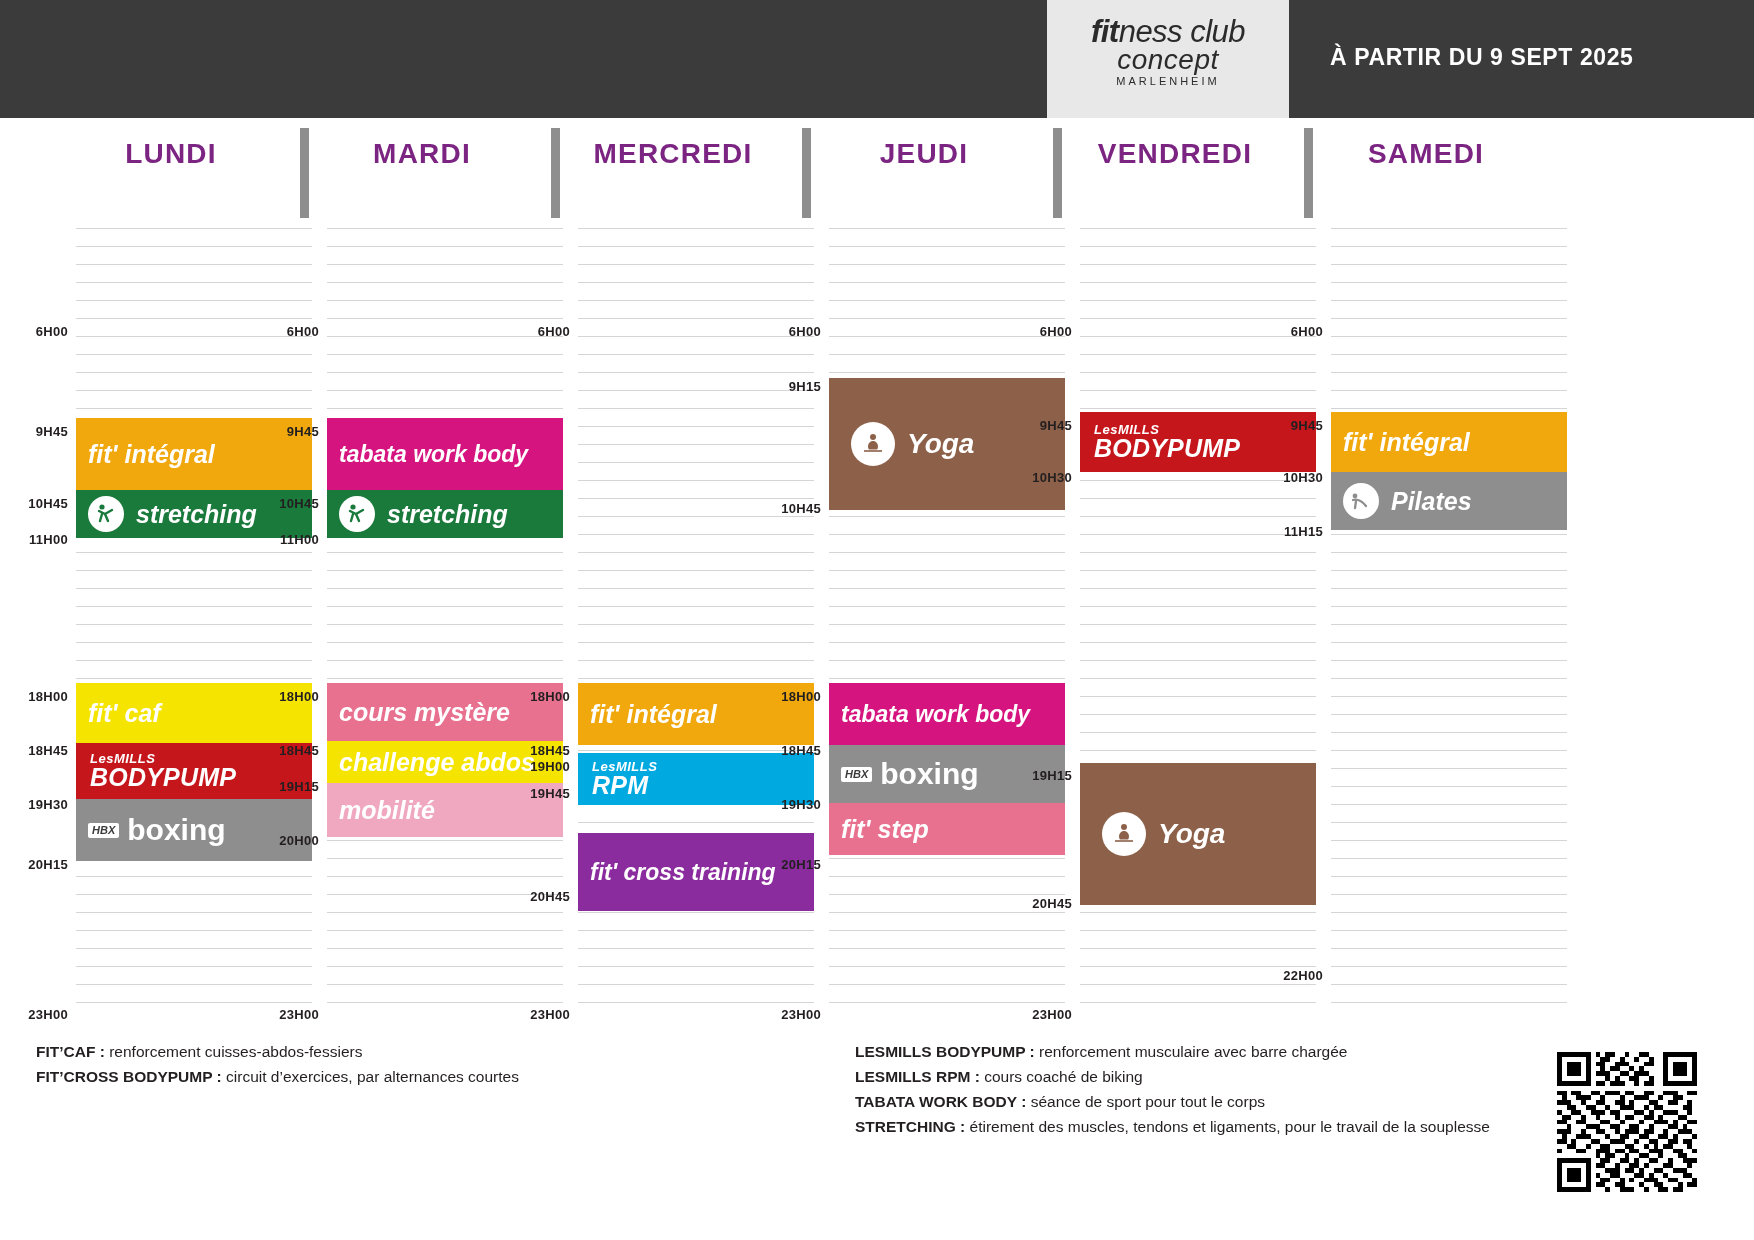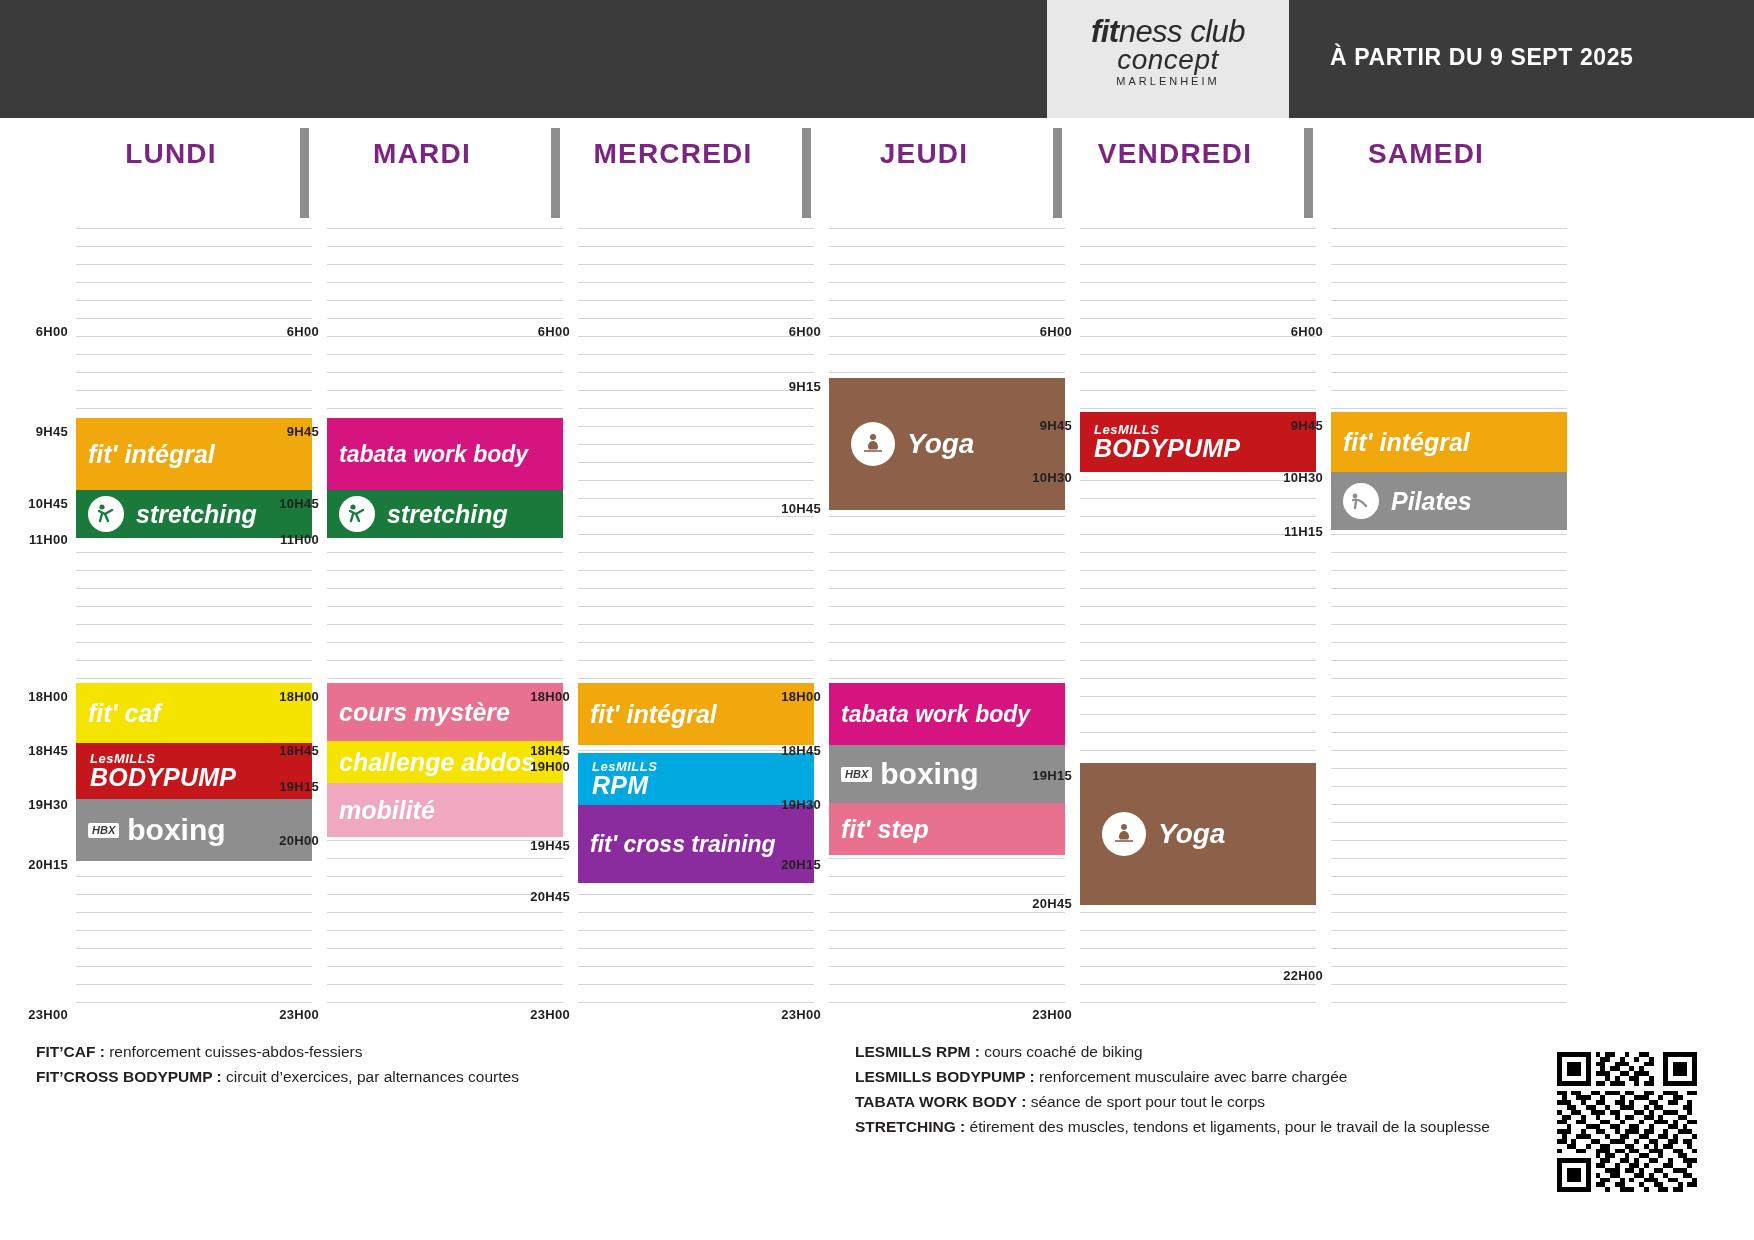--- a/index.html
+++ b/index.html
@@ -334,33 +334,33 @@
         <div class="hline" style="top: 702px;"></div>
         <div class="hline" style="top: 720px;"></div>
         <div class="hline" style="top: 738px;"></div>
         <div class="hline" style="top: 756px;"></div>
         <div class="hline" style="top: 774px;"></div>
       </div>
       <div class="tlabel" style="left: -22px; top: 206px;">6H00</div>
       <div class="tlabel" style="left: -22px; top: 571px;">18H00</div>
       <div class="tlabel" style="left: -22px; top: 625px;">18H45</div>
       <div class="tlabel" style="left: -22px; top: 641px;">19H00</div>
-      <div class="tlabel" style="left: -22px; top: 720px;">19H45</div>
+      <div class="tlabel" style="left: -22px; top: 668px;">19H45</div>
       <div class="tlabel" style="left: -22px; top: 771px;">20H45</div>
       <div class="tlabel" style="left: -22px; top: 889px;">23H00</div>
       <div class="cls" style="top: 565px; height: 62px; background: rgb(240, 168, 12);">
         <span class="txt">fit' intégral</span>
       </div>
       <div class="cls" style="top: 635px; height: 52px; background: rgb(0, 169, 224);">
         <div class="lesmills">
           <div class="lm-top">LesMILLS</div>
           <div class="lm-main">RPM</div>
         </div>
       </div>
-      <div class="cls" style="top: 687px; height: 78px; background: rgb(139, 44, 158);">
+      <div class="cls" style="top: 715px; height: 78px; background: rgb(139, 44, 158);">
         <span class="txt small">fit' cross training</span>
       </div>
     </div>
     <div class="day-col" style="left: 783px;">
       <div class="col-bar" style="left: 270px;"></div>
       <div class="day-name">JEUDI</div>
       <div class="lines">
         <div class="hline" style="top: 0px;"></div>
         <div class="hline" style="top: 18px;"></div>
         <div class="hline" style="top: 36px;"></div>
@@ -575,22 +575,22 @@
       </div>
     </div>
   </div>
 
 <div class="legend">
   <div class="legcol" id="leg-left" style="left:36px;top:0;width:810px;">
       <div class="legrow"><b>FIT’CAF :</b><span> renforcement cuisses-abdos-fessiers</span></div>
       <div class="legrow"><b>FIT’CROSS BODYPUMP :</b><span> circuit d’exercices, par alternances courtes</span></div>
     </div>
   <div class="legcol" id="leg-right" style="left:855px;top:0;width:660px;">
+      <div class="legrow"><b>LESMILLS BODYPUMP :</b><span> renforcement musculaire avec barre chargée</span></div>
       <div class="legrow"><b>LESMILLS RPM :</b><span> cours coaché de biking</span></div>
-      <div class="legrow"><b>LESMILLS BODYPUMP :</b><span> renforcement musculaire avec barre chargée</span></div>
       <div class="legrow"><b>TABATA WORK BODY :</b><span> séance de sport pour tout le corps</span></div>
       <div class="legrow"><b>STRETCHING :</b><span> étirement des muscles, tendons et ligaments, pour le travail de la souplesse</span></div>
     </div>
 </div>
 
 <div class="qr">
   <svg width="140" height="140" viewBox="0 0 29 29" shape-rendering="crispEdges">
     <rect width="29" height="29" fill="#ffffff"></rect>
     <g fill="#000000">
       <rect x="0" y="0" width="7" height="1"></rect>

